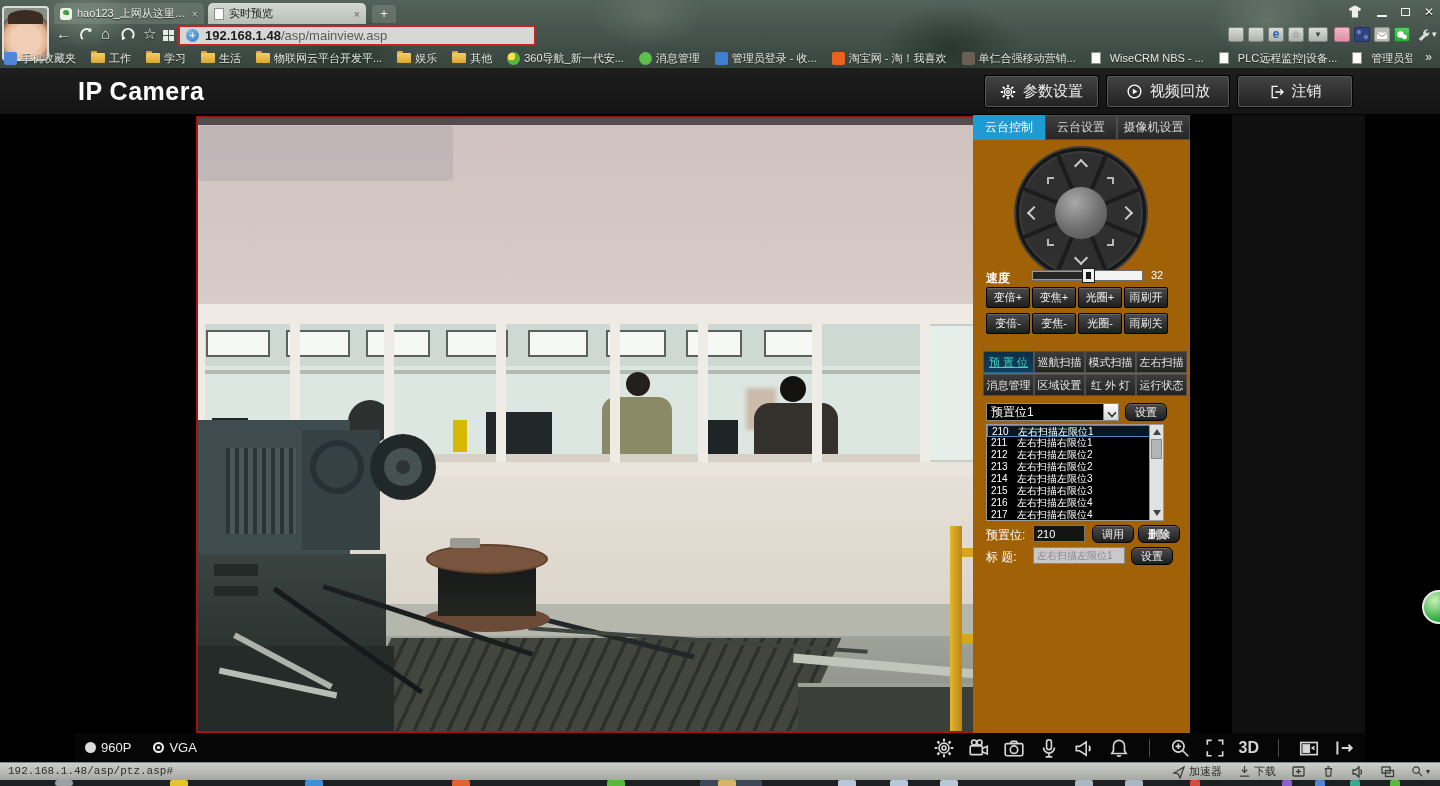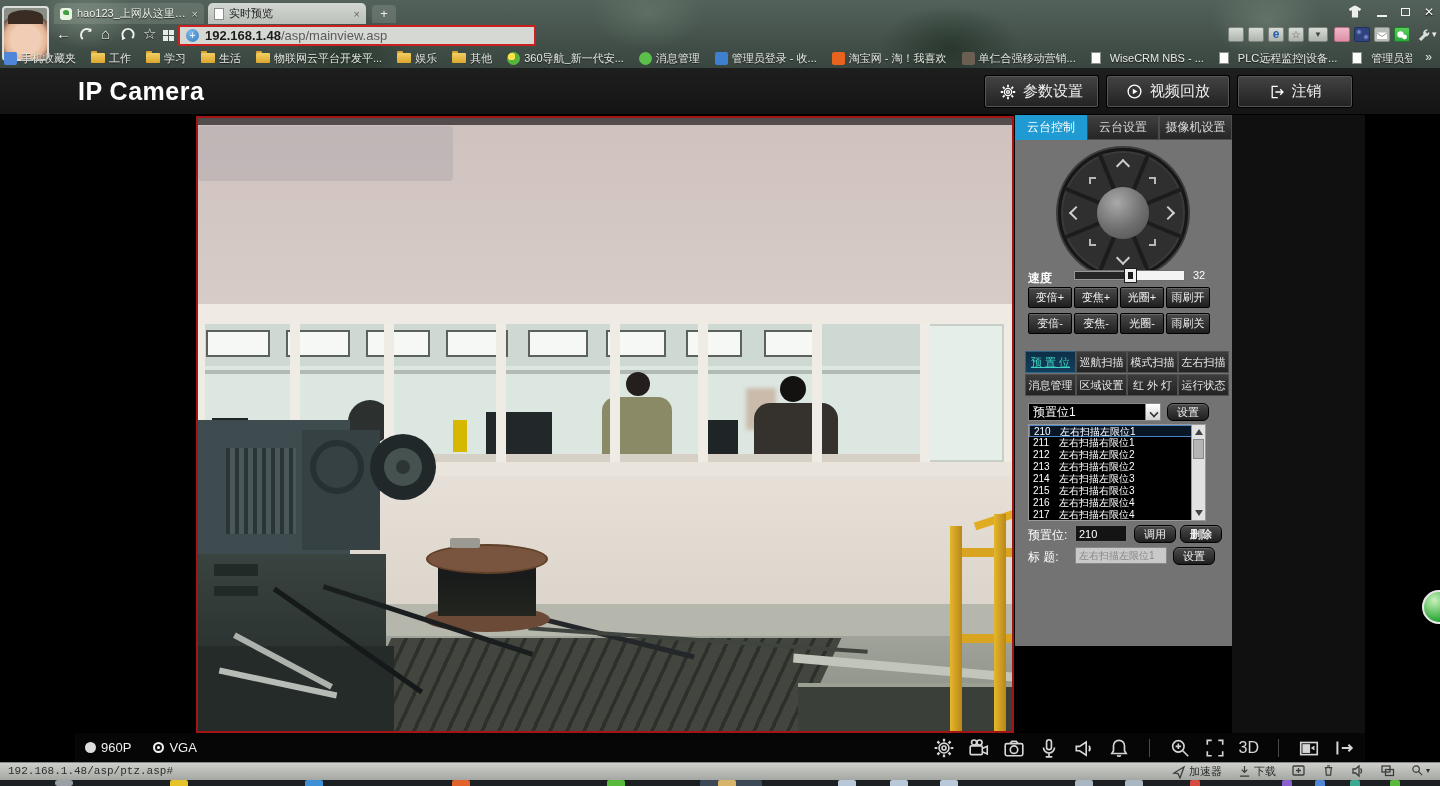--- a/index.html
+++ b/index.html
@@ -74,26 +74,26 @@
   #video div{position:absolute;}
   #rightvoid{position:absolute;left:1232px;top:115px;width:133px;height:618px;background:#101010;}
   #bottombar{position:absolute;left:75px;top:733px;width:1290px;height:29px;background:#060606;display:flex;align-items:center;}
   .radio{display:flex;align-items:center;gap:5px;color:#eee;font-size:13px;}
   .rdot{width:11px;height:11px;border-radius:50%;background:#ddd;}
   .rring{width:11px;height:11px;border-radius:50%;border:2px solid #f2f2f2;background:#111;position:relative;}
   .rring:before{content:"";position:absolute;left:2px;top:2px;width:3px;height:3px;border-radius:50%;background:#fff;}
   .bico{width:22px;height:22px;}
   .bico svg{stroke:#d6d6d6;fill:none;stroke-width:1.5;}
   .bdiv{width:1px;height:18px;background:#4a4a4a;margin:0 6px;}
-  #threed{color:#d6d6d6;font-size:16px;font-weight:normal;}
+  #threed{color:#d6d6d6;font-size:16px;font-weight:bold;}
   #greenball{position:absolute;left:1422px;top:590px;width:34px;height:34px;border-radius:50%;
     border:2px solid #e8e8e8;background:radial-gradient(circle at 35% 28%,#c8f2bc,#35ad3f 65%,#1d7d2a);}
 
   
-  #panel{position:absolute;left:1015px;top:115px;width:217px;height:531px;background:#737373;}
+  #panel{position:absolute;left:973px;top:115px;width:217px;height:618px;background:#a16207;}
   #panel div{position:absolute;}
   .ptab{top:0;height:25px;background:linear-gradient(#3f3f3f,#262626);border:1px solid #4c4c4c;
     color:#d8d8d8;font-size:12px;text-align:center;line-height:23px;white-space:nowrap;overflow:hidden;}
   .ptab.act{background:#1f9ad2;border-color:#1f9ad2;color:#fff;}
   #pad{left:43px;top:33px;width:130px;height:130px;border-radius:50%;background:#2f2f2f;
     border:3px solid #161616;box-shadow:0 0 0 2px #3d3d3d, inset 0 0 0 2px #3a3a3a;}
   .sep{left:61px;top:-2px;width:4px;height:128px;background:#1c1c1c;}
   .chev{width:10px;height:10px;border-top:2px solid #cfcfcf;border-right:2px solid #cfcfcf;}
   .chev.sm{width:7px;height:7px;border-width:2px;border-color:#b8b8b8;}
   #knob{left:36px;top:36px;width:52px;height:52px;border-radius:50%;
@@ -129,21 +129,21 @@
   .pinput{background:#141414;border:1px solid #777;color:#fff;font-size:11px;height:17px;padding:0 3px;
     font-family:"Liberation Sans",sans-serif;}
   .tinput{background:#c9c9c9;border:1px solid #888;color:#8a8a8a;font-size:10px;height:17px;padding:0 3px;width:92px;
     font-family:"Liberation Sans",sans-serif;}
   .tinput::placeholder{color:#8a8a8a;}
 
   
   #statusbar{position:absolute;left:0;top:762px;width:1440px;height:18px;
     background:linear-gradient(#cdd0ca,#a5a8a2);border-top:1px solid #888;color:#2e2e2e;font-size:11px;}
   #statusurl{position:absolute;left:8px;top:2px;font-family:Liberation Mono, monospace;}
-  #statusright{position:absolute;right:10px;top:1px;display:flex;align-items:flex-start;gap:16px;}
+  #statusright{position:absolute;right:10px;top:1px;display:flex;align-items:center;gap:16px;}
   #statusright svg{stroke:#3c3c3c;fill:none;stroke-width:1.3;}
   #taskbar{position:absolute;left:0;top:780px;width:1440px;height:6px;background:#1d2023;}
   #taskbar div{position:absolute;top:0;height:6px;width:18px;border-radius:2px 2px 0 0;}
 </style>
 </head>
 <body>
 
 <div id="screen">
 
   <div id="browser">

